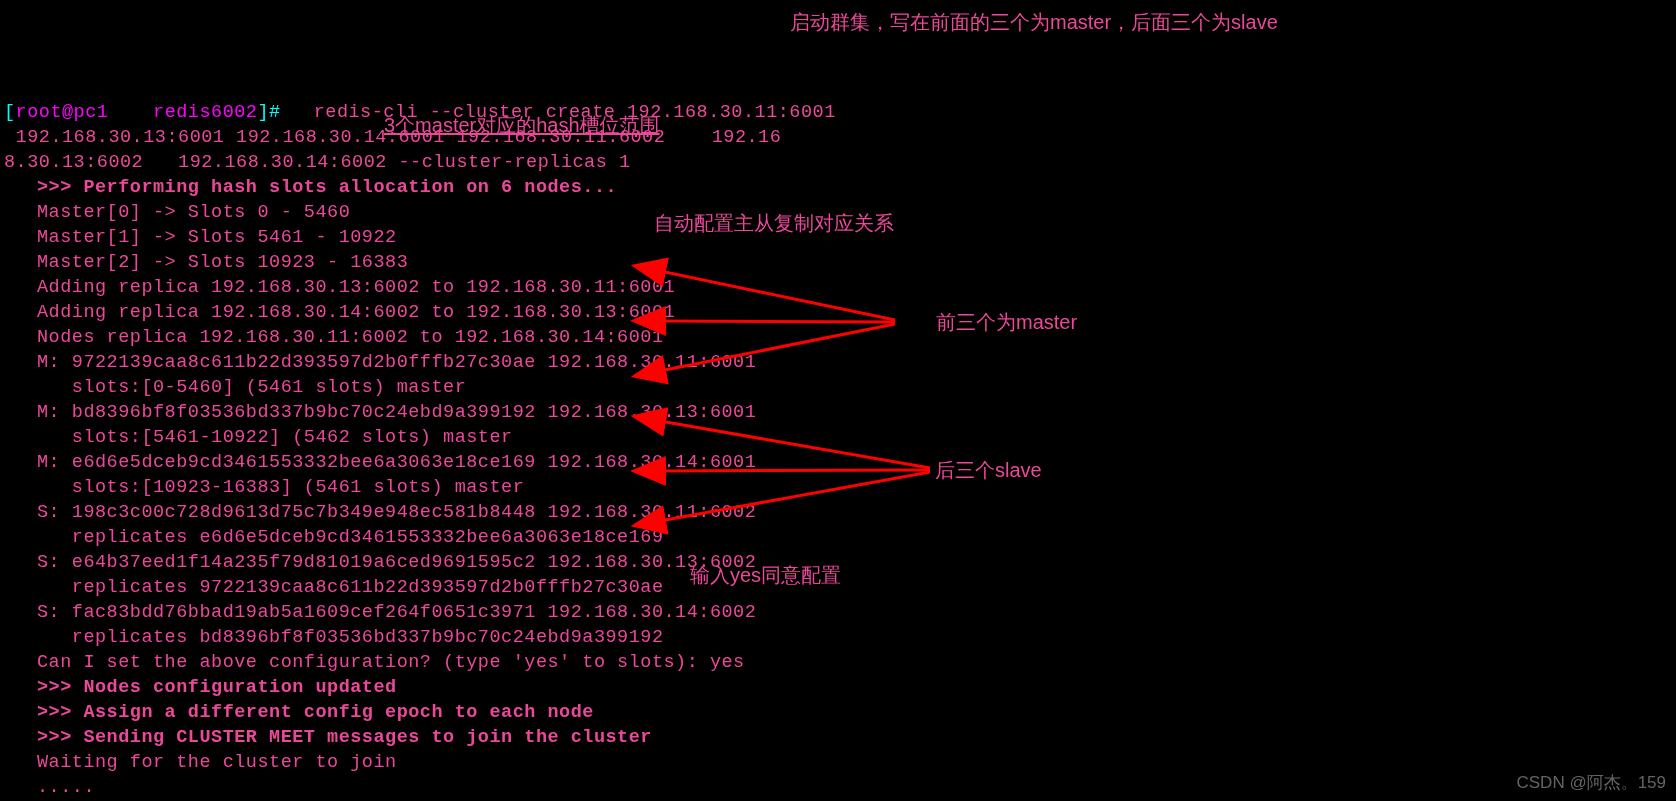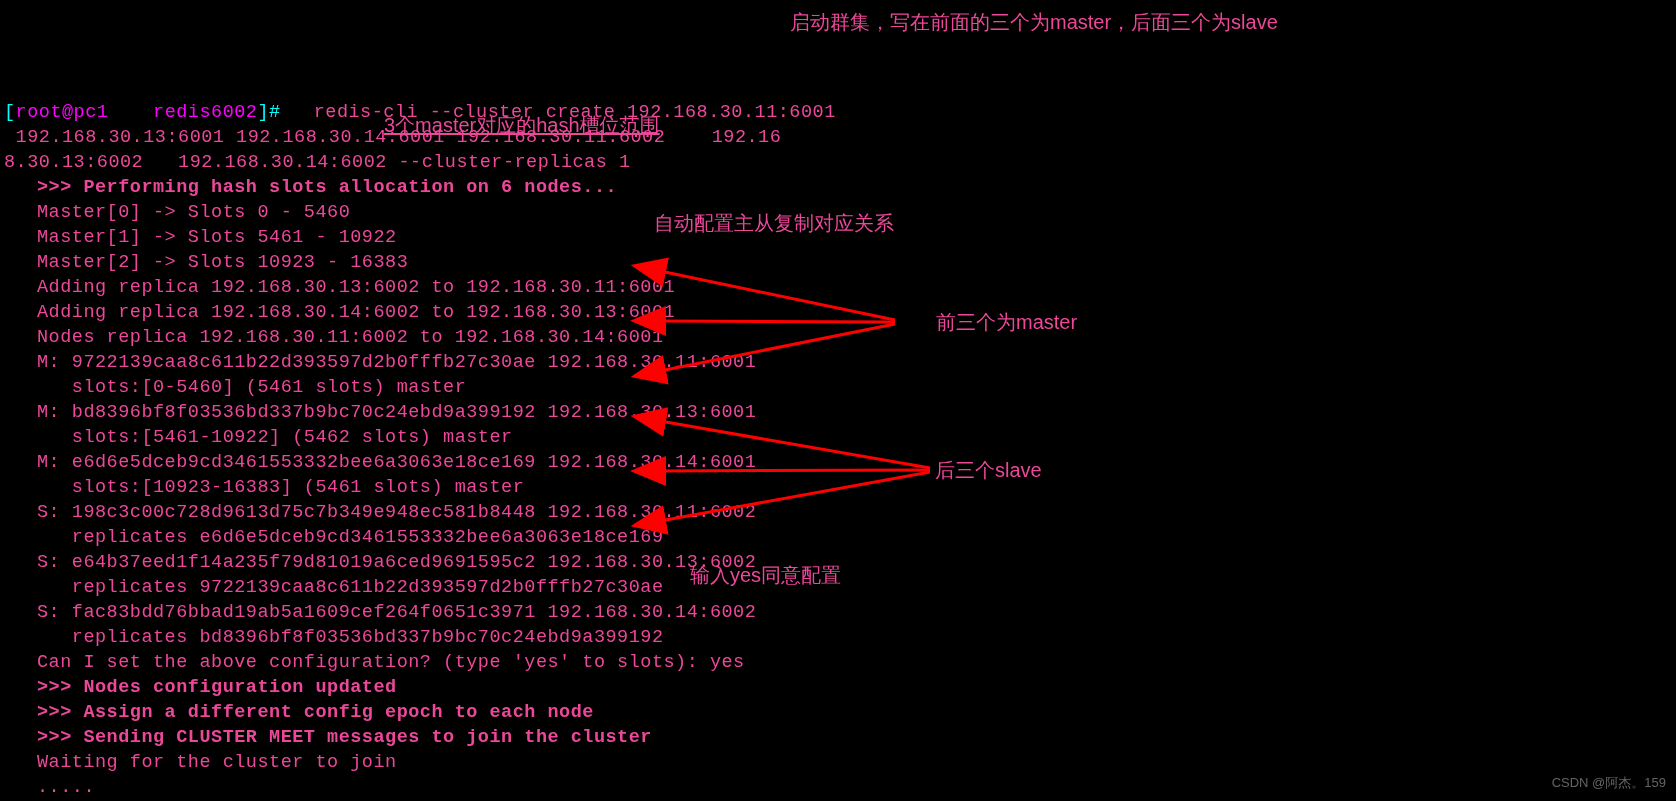--- a/index.html
+++ b/index.html
@@ -32,21 +32,21 @@
       font-weight: 400;
       white-space: nowrap;
       letter-spacing: 0;
     }
     .watermark {
       position: absolute;
       right: 10px;
       bottom: 6px;
       color: rgba(180,180,180,0.55);
       font-family: sans-serif;
-      font-size: 13px;
+      font-size: 17px;
       letter-spacing: 0;
     }
     svg.arrow {
       position: absolute;
       overflow: visible;
       pointer-events: none;
     }
   </style>
 </head>
 <body>

